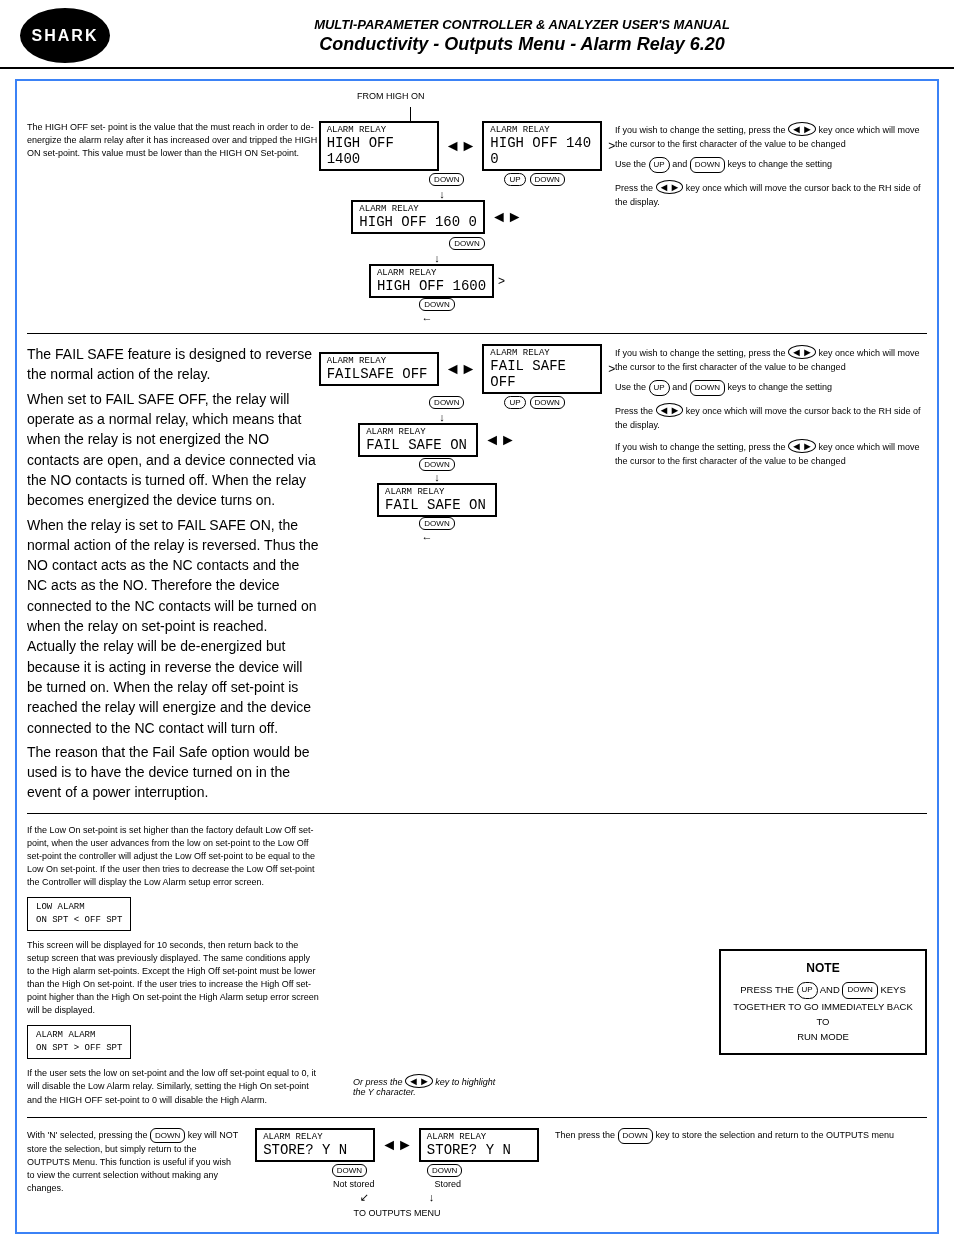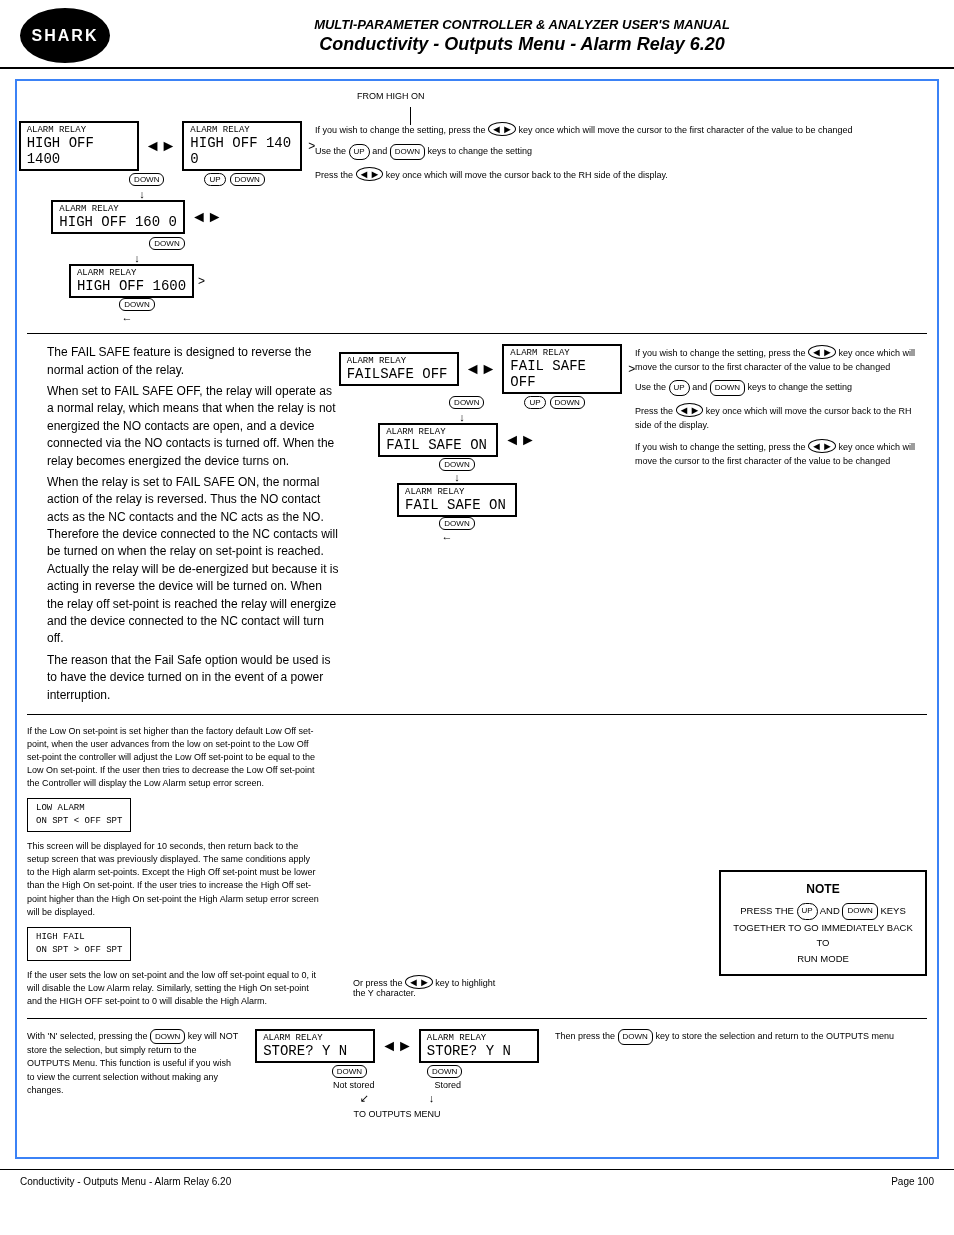--- a/index.html
+++ b/index.html
@@ -167,20 +167,23 @@
 
   <div class="main-content">
 
     <div style="position:relative; width:100%; height:20px;">
       <div style="position:absolute; left:330px; top:0; font-size:9px;">FROM HIGH ON</div>
       <div style="position:absolute; left:383px; top:16px; width:1px; height:18px; background:#000;"></div>
     </div>
 
     <div style="display:flex; margin-top:10px; gap:0;">
 
+      <div style="width:300px; font-size:9px; line-height:1.45; padding-right:8px;">
+        <p>The HIGH OFF set- point is the value that the must reach in order to de-energize the alarm relay after it has increased over and tripped the HIGH ON set-point. This value must be lower than the HIGH ON Set-point.</p>
+      </div>
 
       <div style="width:280px; display:flex; flex-direction:column; align-items:center; position:relative;">
 
         <div style="display:flex; align-items:center; gap:6px; margin-top:0;">
           <div class="lcd-box">
             <div class="lcd-line1">ALARM RELAY</div>
             <div class="lcd-line2">HIGH OFF   1400</div>
           </div>
           <span style="font-size:16px; font-weight:bold;">◄►</span>
 
@@ -234,21 +237,21 @@
         <p style="margin-bottom:6px;">If you wish to change the setting, press the <span style="font-size:11px; font-weight:bold; border:1.5px solid #000; border-radius:50%; padding:0 2px;">◄►</span> key once which will move the cursor to the first character of the value to be changed</p>
         <p style="margin-bottom:6px;">Use the <span class="btn-up">UP</span> and <span class="btn-down">DOWN</span> keys to change the setting</p>
         <p>Press the <span style="font-size:11px; font-weight:bold; border:1.5px solid #000; border-radius:50%; padding:0 2px;">◄►</span> key once which will move the cursor back to the RH side of the display.</p>
       </div>
     </div>
 
     <div class="separator"></div>
 
     <div style="display:flex; gap:0; margin-top:4px;">
 
-      <div style="width:300px; font-size:12px; line-height:1.45; padding-right:8px;margin-left:20px;">
+      <div style="width:300px; font-size:14px; line-height:1.45; padding-right:8px;">
         <p style="margin-bottom:4px;">The FAIL SAFE feature is designed to reverse the normal action of the relay.</p>
         <p style="margin-bottom:4px;">When set to FAIL SAFE OFF, the relay will operate as a normal relay, which means that when the relay is not energized the NO contacts are open, and a device connected via the NO contacts is turned off. When the relay becomes energized the device turns on.</p>
         <p style="margin-bottom:4px;">When the relay is set to FAIL SAFE ON, the normal action of the relay is reversed. Thus the NO contact acts as the NC contacts and the NC acts as the NO. Therefore the device connected to the NC contacts will be turned on when the relay on set-point is reached. Actually the relay will be de-energized but because it is acting in reverse the device will be turned on. When the relay off set-point is reached the relay will energize and the device connected to the NC contact will turn off.</p>
         <p>The reason that the Fail Safe option would be used is to have the device turned on in the event of a power interruption.</p>
       </div>
 
       <div style="width:280px; display:flex; flex-direction:column; align-items:center;">
 
         <div style="display:flex; align-items:center; gap:6px;">
           <div class="lcd-box">
@@ -320,42 +323,42 @@
         
         <div class="alarm-small-box">
           <div>LOW ALARM</div>
           <div>ON SPT &lt; OFF SPT</div>
         </div>
 
         <p style="margin-top:6px; margin-bottom:6px;">This screen will be displayed for 10 seconds, then return back to the setup screen that was previously displayed. The same conditions apply to the High alarm set-points. Except the High Off set-point must be lower than the High On set-point. If the user tries to increase the High Off set-point higher than the High On set-point the High Alarm setup error screen will be displayed.</p>
 
         
         <div class="alarm-small-box">
-          <div>HIGH FAIL</div>
+          <div>ALARM ALARM</div>
           <div>ON SPT &gt; OFF SPT</div>
         </div>
 
         <p style="margin-top:6px;">If the user sets the low on set-point and the low off set-point equal to 0, it will disable the Low Alarm relay. Similarly, setting the High On set-point and the HIGH OFF set-point to 0 will disable the High Alarm.</p>
       </div>
 
       <div style="flex:1; display:flex; flex-direction:column; padding-left:10px;">
 
         <div style="margin-left:auto; margin-top:auto; width:208px;">
           <div class="note-box">
             <div class="note-title">NOTE</div>
             <div style="margin-top:4px; font-size:9.5px;">
               PRESS THE <span class="btn-up">UP</span> AND <span class="btn-down">DOWN</span> KEYS<br>
               TOGETHER TO GO IMMEDIATELY BACK TO<br>
               
               RUN MODE
             </div>
           </div>
         </div>
 
-        <div style="margin-top:0; font-size:9px;">
+        <div style="margin-top:20px; font-size:9px;font-style:italic;">
           Or press the <span style="font-size:11px; font-weight:bold; border:1.5px solid #000; border-radius:50%; padding:0 2px;">◄►</span> key to highlight<br>
           the Y character.
         </div>
 
         <div style="display:flex; gap:8px; margin-top:10px; align-items:flex-start;">
 
           <div style="font-size:9px; line-height:1.4; width:200px;">
             
           </div>
         </div>

